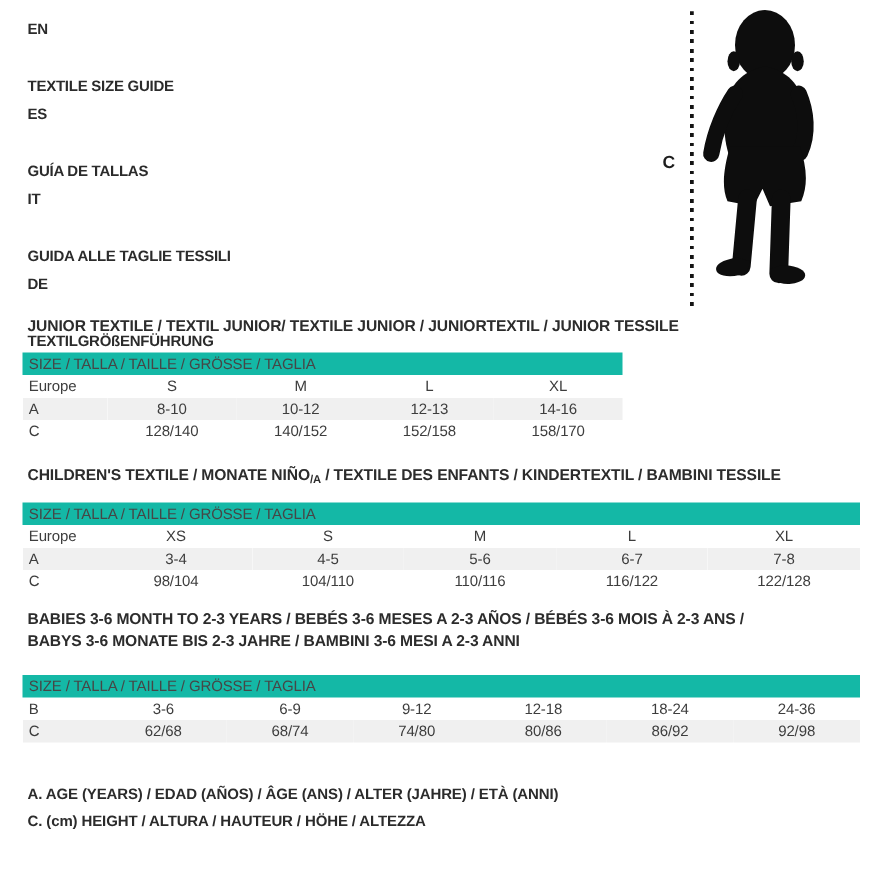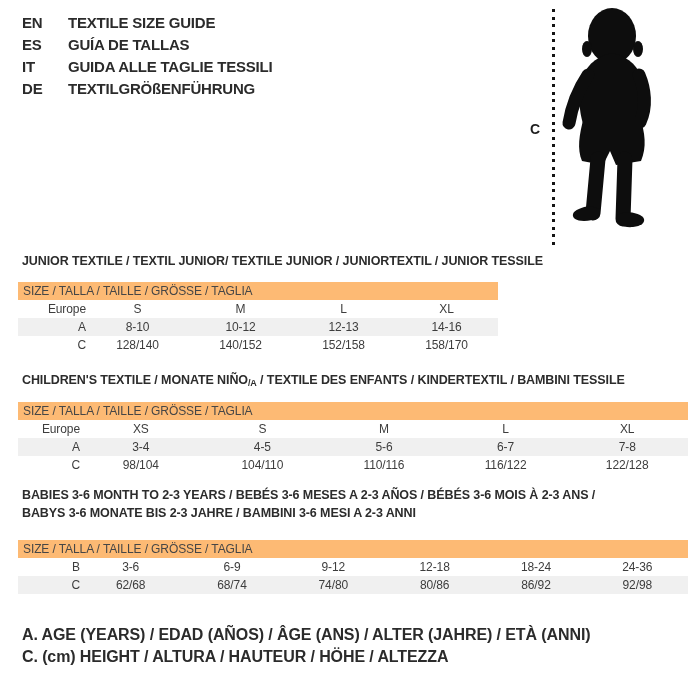--- a/index.html
+++ b/index.html
@@ -8,49 +8,49 @@
     background: #ffffff;
     font-family: "Liberation Sans", sans-serif;
     color: #2e2e2e;
     position: relative;
     overflow: hidden;
   }
   .page { position: absolute; inset: 0; }
 
   
   .lang-list { position: absolute; left: 22px; top: 12px; }
-  .lang-row { display: flex; line-height: 22px; font-weight: 700; font-size: 15px; letter-spacing: -0.2px; color: #2b2b2b; }
+  .lang-row { display: flex; line-height: 22px; font-weight: 700; font-size: 12px; letter-spacing: -0.2px; color: #2b2b2b; flex-direction: column; }
   .lang-code { width: 46px; flex: 0 0 46px; }
 
   
   .measure-line {
     position: absolute; left: 552px; top: 9px; width: 2.5px; height: 238px;
     background: repeating-linear-gradient(to bottom, #141414 0 3px, transparent 3px 7.5px);
   }
   .measure-label { position: absolute; left: 530px; top: 121px; font-weight: 700; font-size: 14px; color: #1d1d1d; }
   .silhouette { position: absolute; left: 560px; top: 5px; }
 
   
   .section-title { position: absolute; left: 22px; font-weight: 700; font-size: 12.5px; letter-spacing: -0.1px; color: #2c2c2c; line-height: 18px; white-space: nowrap; }
   .section-title sub { font-size: 9px; vertical-align: -2px; }
 
   
   .size-table-wrap { position: absolute; left: 18px; }
   .size-header-bar {
-    height: 18px; line-height: 18px; background: #fdba74;
+    height: 18px; line-height: 18px; background: #14b8a6;
     font-size: 12px; color: #464646; padding-left: 5px; letter-spacing: -0.1px;
   }
   table { border-collapse: collapse; table-layout: fixed; width: 100%; }
   td { height: 18px; line-height: 18px; padding: 0; font-size: 12px; color: #3d3d3d; text-align: center; letter-spacing: -0.1px; overflow: hidden; white-space: nowrap; }
-  td.row-label { text-align: right; padding-left: 5px; }
+  td.row-label { text-align: left; padding-left: 5px; }
   tr.alt td { background: #f0f0f0; }
 
   
   .footnotes { position: absolute; left: 22px; top: 624px; }
-  .footnote { font-weight: 700; font-size: 16px; line-height: 22px; letter-spacing: -0.1px; color: #2b2b2b; white-space: nowrap; }
+  .footnote { font-weight: 700; font-size: 12px; line-height: 22px; letter-spacing: -0.1px; color: #2b2b2b; white-space: nowrap; }
 </style>
 </head>
 <body>
 
 <div class="page">
 
   <div class="lang-list">
     <div class="lang-row">
       <span class="lang-code">EN</span>
       <span>TEXTILE SIZE GUIDE</span>

